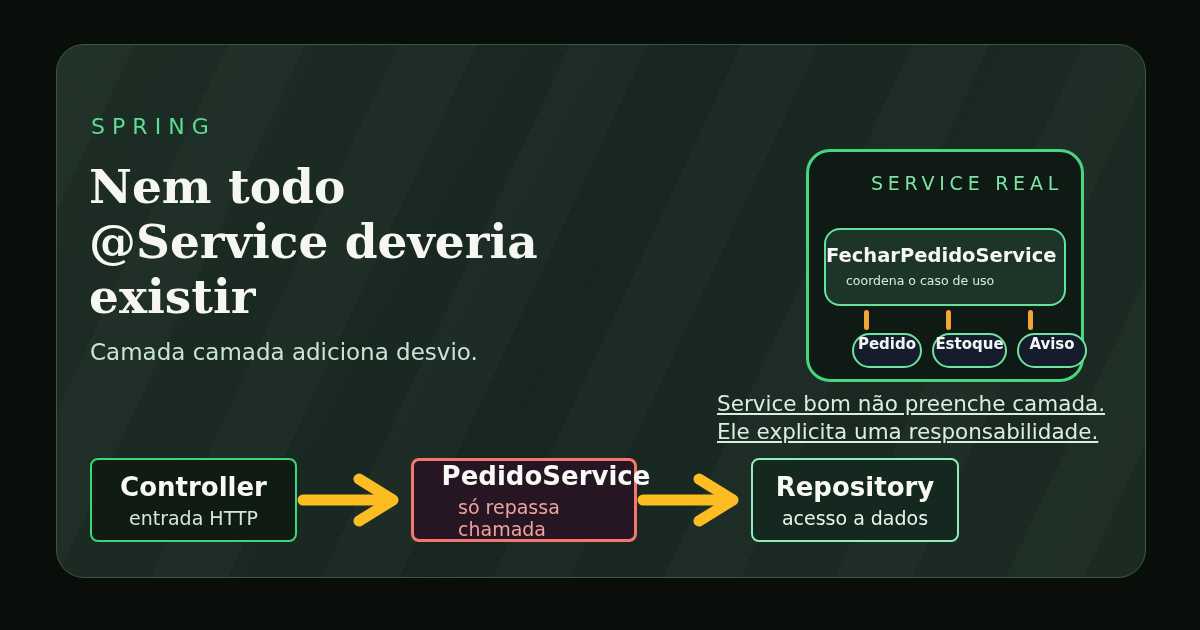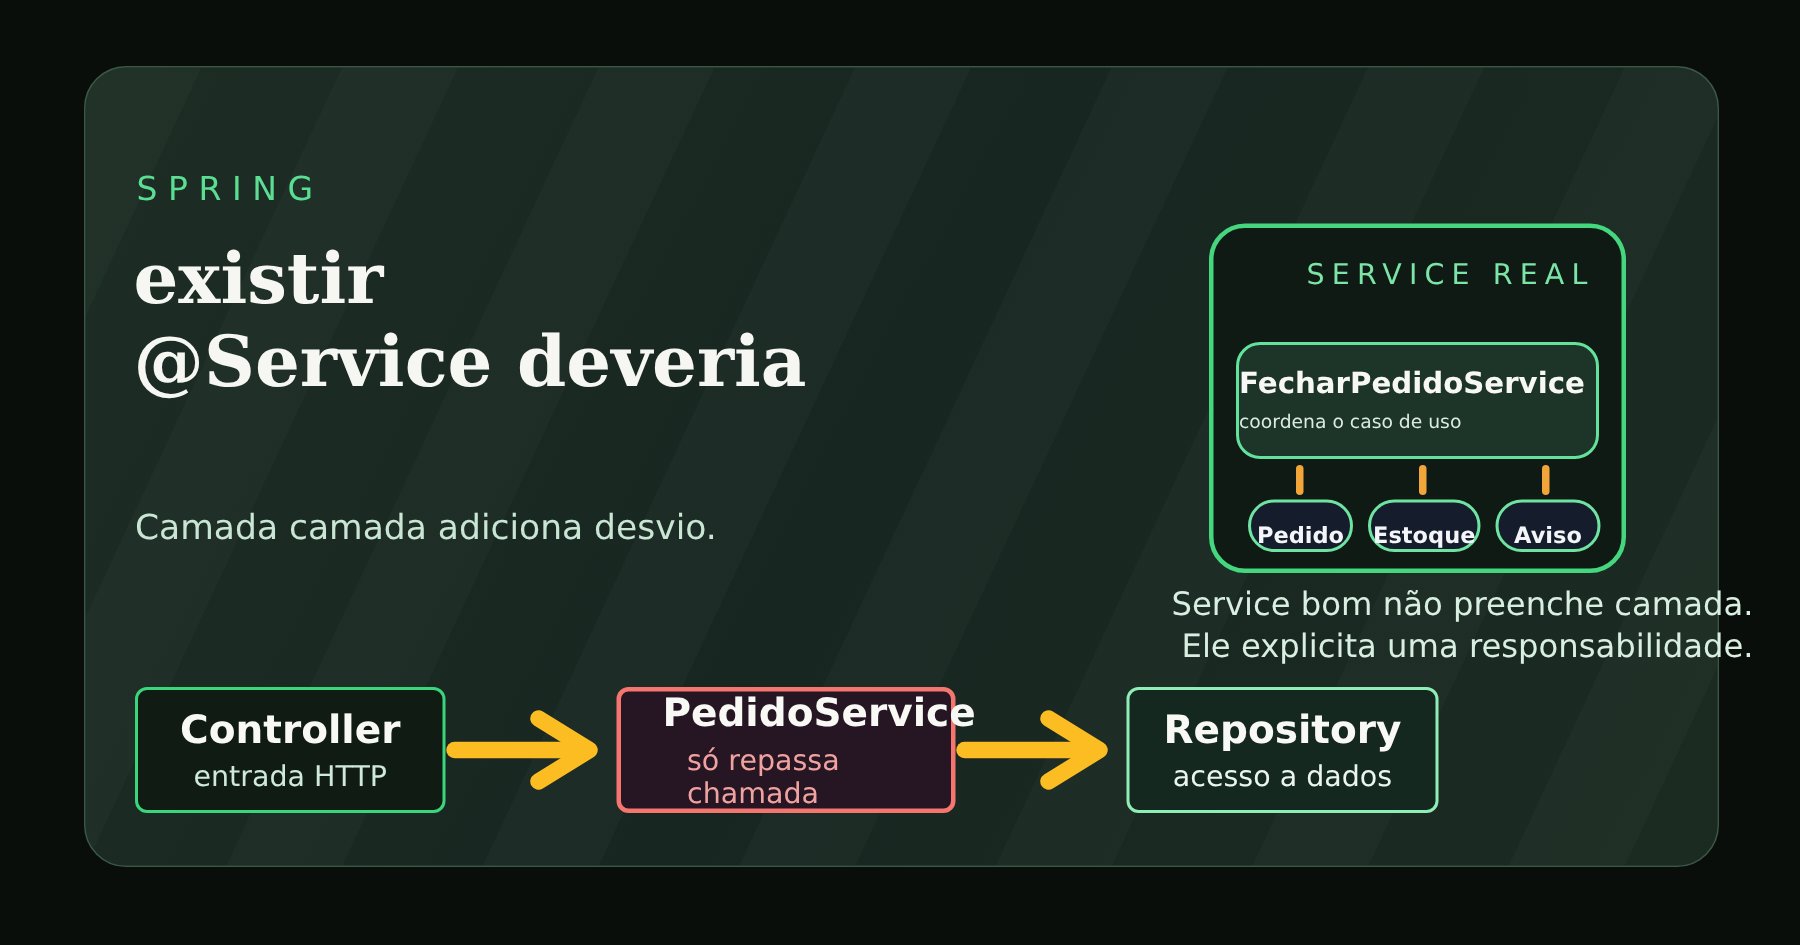--- a/index.html
+++ b/index.html
@@ -65,41 +65,43 @@
   }
   .service-box-name {
     margin-top: 14px;
     font-size: 19.5px; font-weight: bold;
     color: #f7f8f4;
   }
   .service-box-desc {
     margin-top: 6px;
     font-size: 12.5px;
     color: #dcebe2;
+    padding-left: 20px;
   }
   .connector {
     position: absolute; top: 158px;
     width: 5px; height: 20px;
     border-radius: 3px;
     background: #f2a63a;
   }
   .chip {
     position: absolute; top: 181px; height: 35px;
     border-radius: 18px;
     border: 2px solid #6fe3a1;
     background: #151d2c;
-    display: flex; align-items: flex-end; justify-content: center;
-    font-size: 15px; font-weight: bold; color: #f3f5f8;
+    display: flex; align-items: flex-start; justify-content: center;
+    font-size: 15px; font-weight: bold; color: #f3f5f8; margin-left: 20px;
   }
   .panel-caption {
     position: absolute; left: 660px; top: 345px;
     width: 452px;
-    text-align: right;
+    text-align: left;
     font-size: 21.5px; line-height: 28px;
     color: #d9efe2;
+    text-decoration: underline;
   }
   
   .flow-row { position: absolute; left: 0; top: 411px; width: 100%; height: 90px; }
   .flow-node {
     position: absolute; top: 2px; height: 84px;
     border-radius: 8px;
     display: flex; flex-direction: column; align-items: center; justify-content: center;
     gap: 5px;
   }
   .flow-node .node-title { font-size: 26px; font-weight: bold; color: #f8f8f5; }
@@ -113,22 +115,23 @@
   .flow-arrow { position: absolute; top: 16px; width: 114px; height: 56px; }
 </style>
 </head>
 <body>
 
 <div class="card">
 
   <div class="kicker">SPRING</div>
 
   <div class="title">
+    <div>Nem todo</div>
+    <div>@Service deveria</div>
     <div>existir</div>
-    <div>@Service deveria</div>
   </div>
 
   <div class="subtitle">
     <div>Camada camada adiciona desvio.</div>
   </div>
 
   <div class="panel">
     <div class="panel-heading">SERVICE REAL</div>
 
     <div class="service-box">

